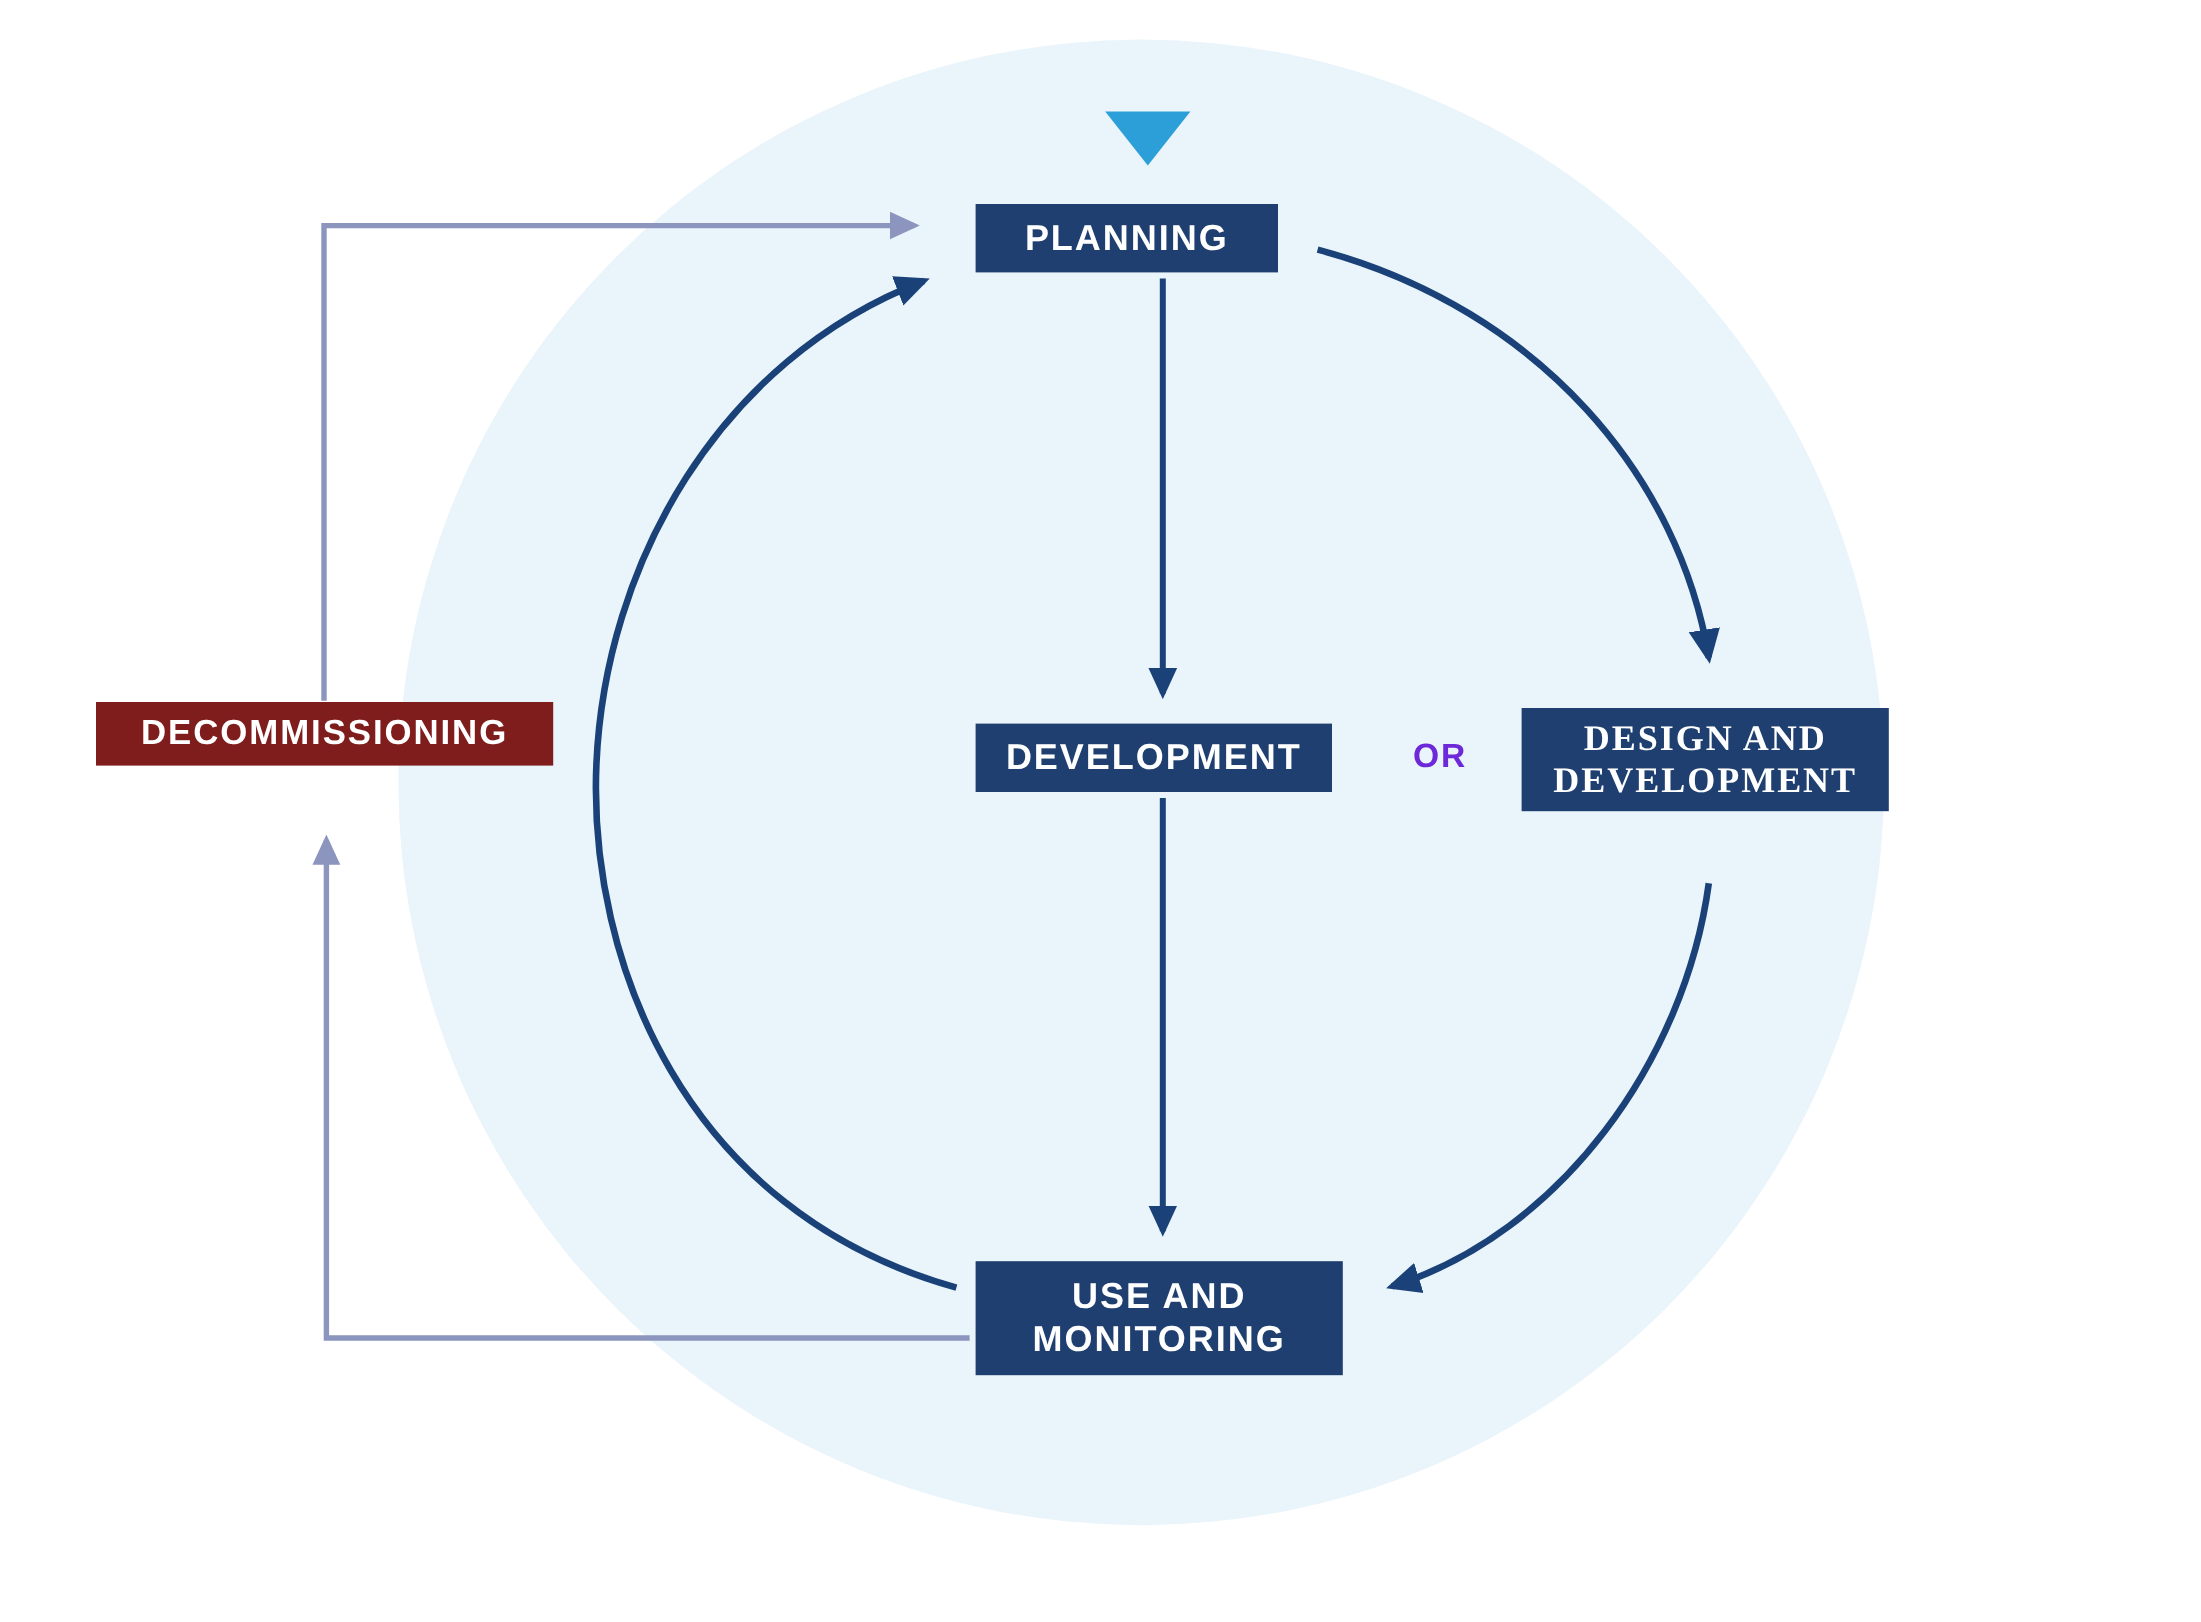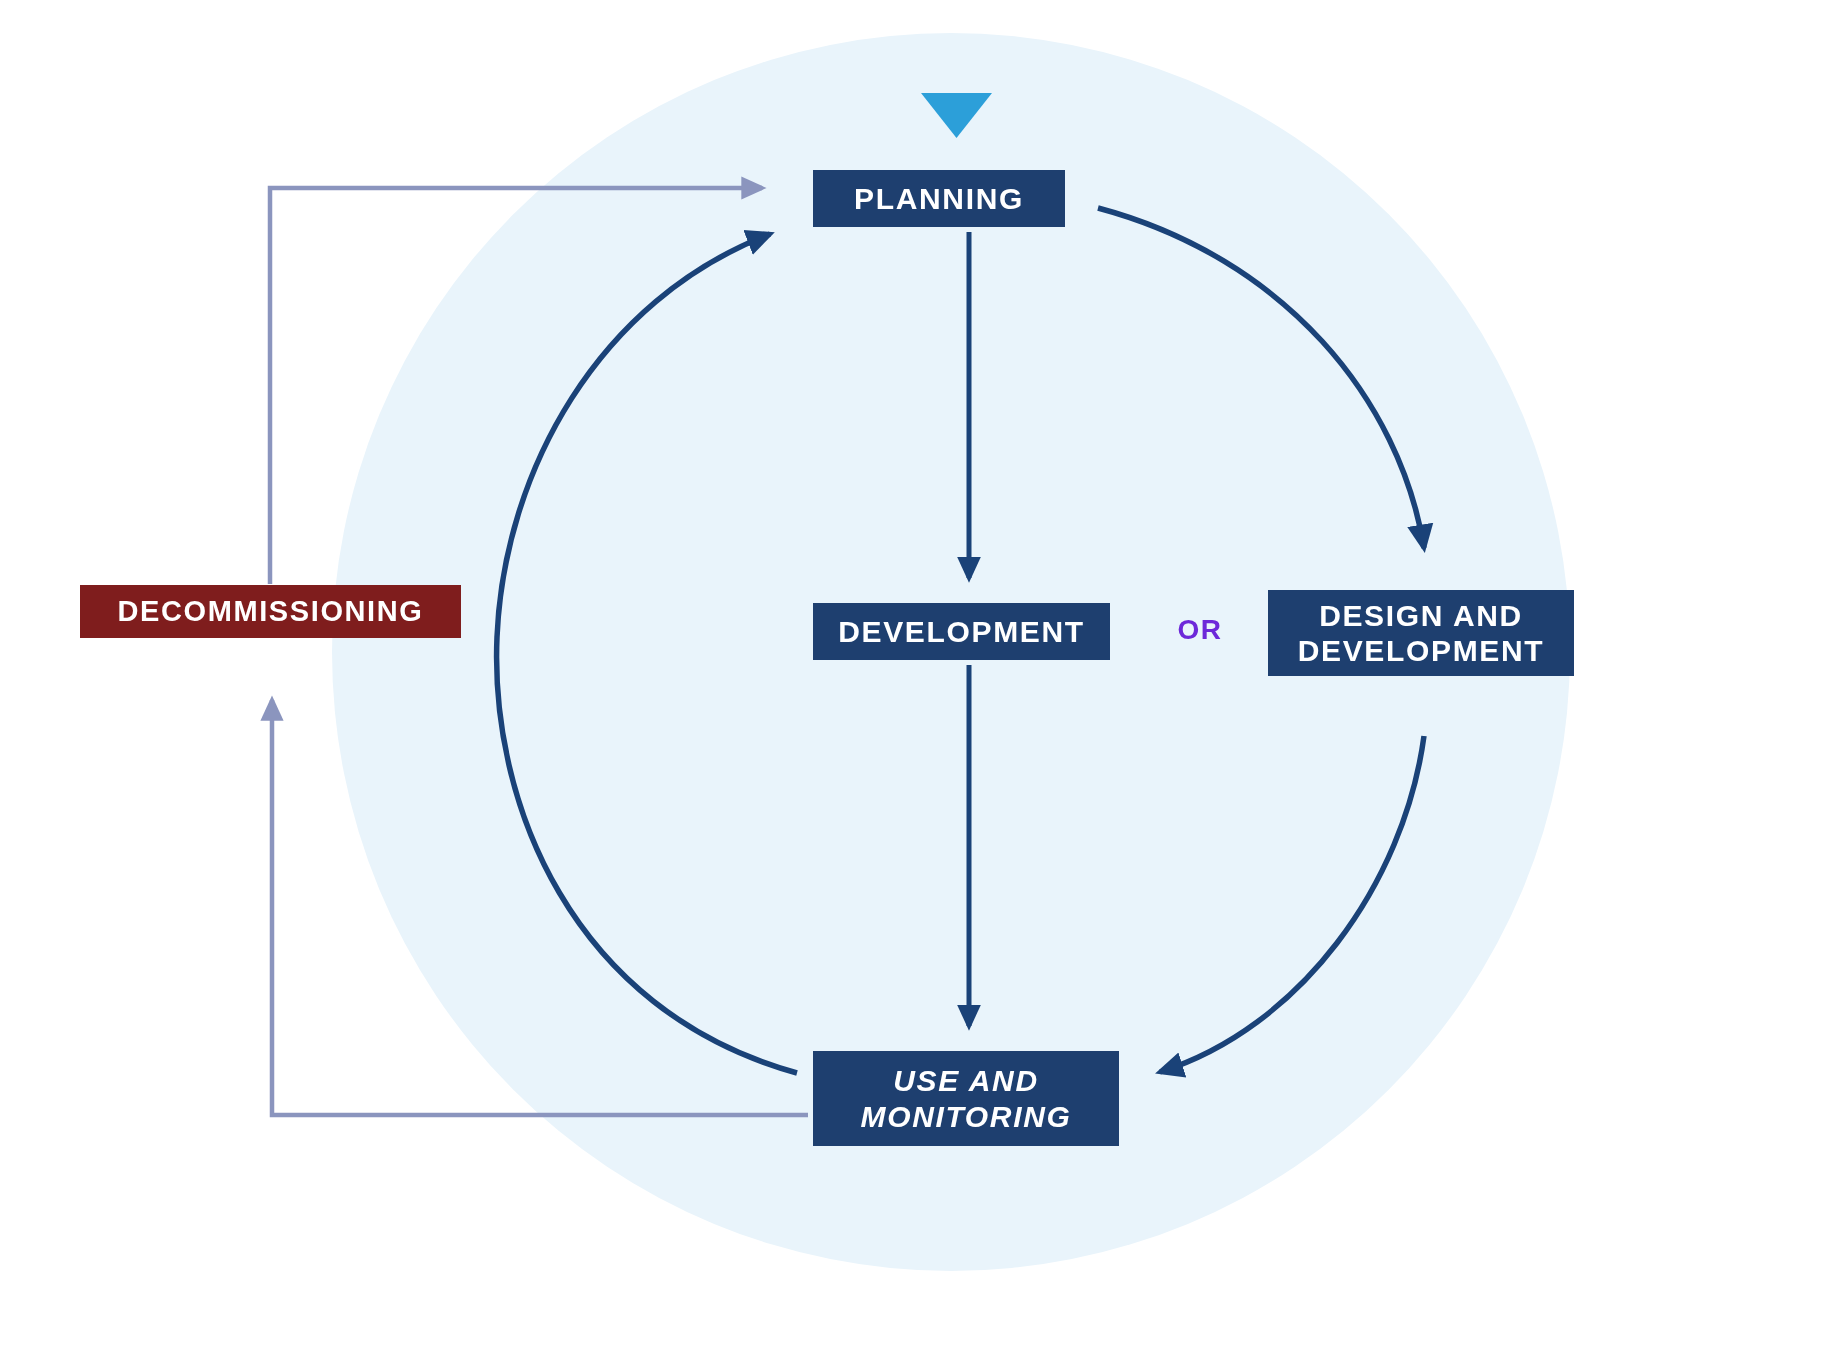--- a/index.html
+++ b/index.html
@@ -47,25 +47,25 @@
     left: 813px; top: 170px; width: 252px; height: 57px;
     font-size: 30px;
   }
   #node-procurement {
     left: 813px; top: 603px; width: 297px; height: 57px;
     font-size: 30px;
   }
   #node-design {
     left: 1268px; top: 590px; width: 306px; height: 86px;
     font-size: 30px;
+    font-family: Liberation Serif, serif;
   }
   #node-use {
     left: 813px; top: 1051px; width: 306px; height: 95px;
     font-size: 30px;
-    font-style: italic;
   }
   #node-decommissioning {
     left: 80px; top: 585px; width: 381px; height: 53px;
     font-size: 29px;
   }
   #label-or {
     position: absolute;
     left: 1160px; top: 608px; width: 80px; height: 44px;
     display: flex; align-items: center; justify-content: center;
     color: #6d28d9;

